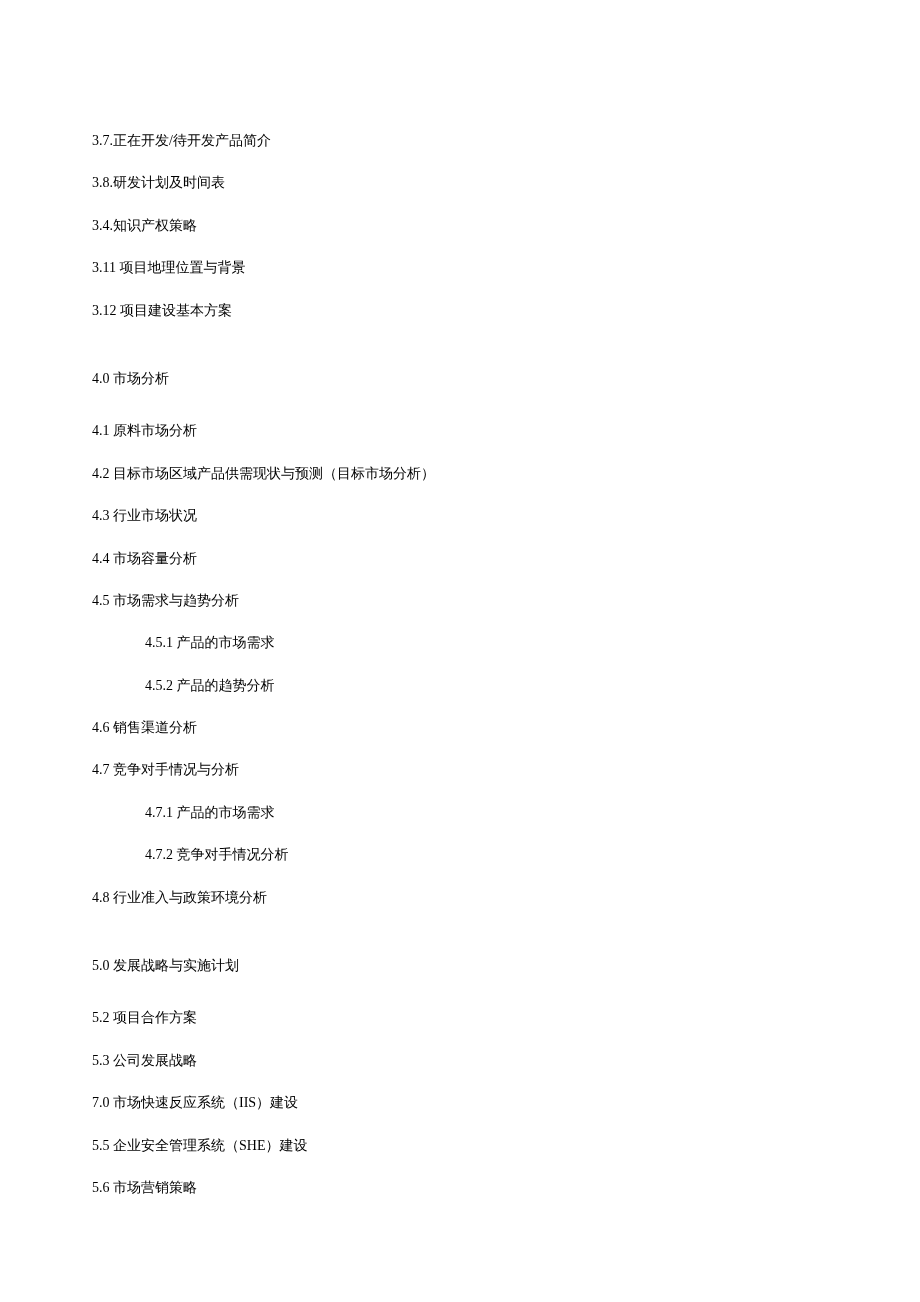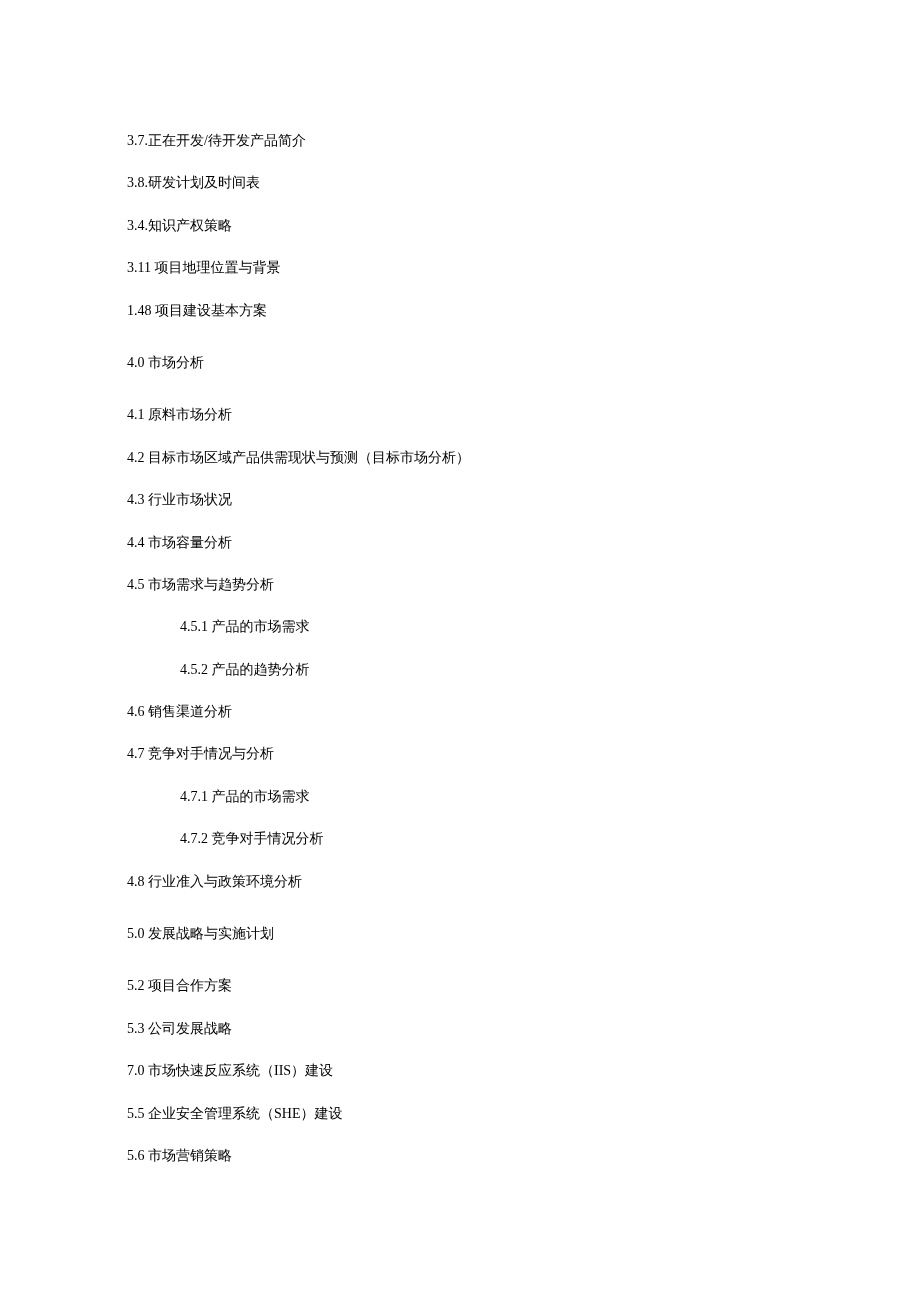--- a/index.html
+++ b/index.html
@@ -11,25 +11,25 @@
       background: #ffffff;
       font-family: "SimSun", "宋体", serif;
       font-size: 14px;
       color: #000000;
       width: 920px;
       height: 1302px;
       padding: 130px 0 0 0;
       line-height: 1.6;
     }
     .content {
-      padding-left: 102px;
+      padding-left: 67px;
     }
     .level1 {
       margin-left: 25px;
-      margin-top: 30px;
+      margin-top: 46px;
       margin-bottom: 30px;
     }
     .level2 {
       margin-left: 25px;
       margin-bottom: 20px;
     }
     .level3 {
       margin-left: 78px;
       margin-bottom: 20px;
     }
@@ -38,21 +38,21 @@
     }
   </style>
 </head>
 <body>
 
 <div class="content">
   <div class="item level2">3.7.正在开发/待开发产品简介</div>
   <div class="item level2">3.8.研发计划及时间表</div>
   <div class="item level2">3.4.知识产权策略</div>
   <div class="item level2">3.11 项目地理位置与背景</div>
-  <div class="item level2">1.48 项目建设基本方案</div>
+  <div class="item level2">3.12 项目建设基本方案</div>
   <div class="item level1">4.0 市场分析</div>
   <div class="item level2">4.1 原料市场分析</div>
   <div class="item level2">4.2 目标市场区域产品供需现状与预测（目标市场分析）</div>
   <div class="item level2">4.3 行业市场状况</div>
   <div class="item level2">4.4 市场容量分析</div>
   <div class="item level2">4.5 市场需求与趋势分析</div>
   <div class="item level3">4.5.1 产品的市场需求</div>
   <div class="item level3">4.5.2 产品的趋势分析</div>
   <div class="item level2">4.6 销售渠道分析</div>
   <div class="item level2">4.7 竞争对手情况与分析</div>

